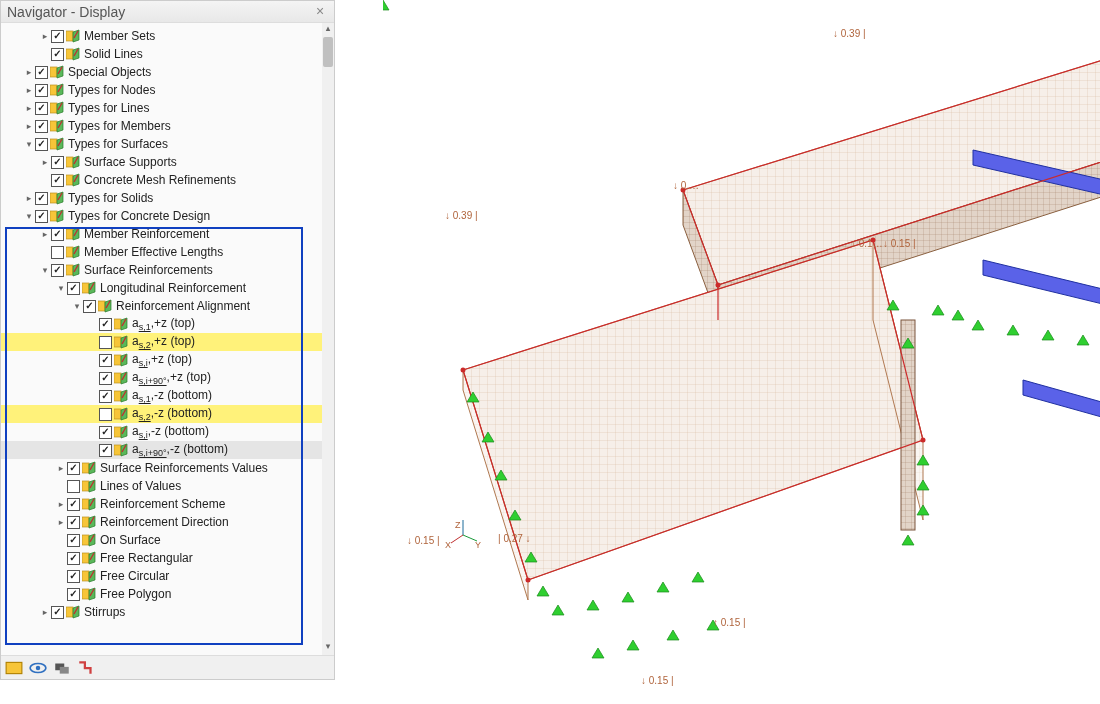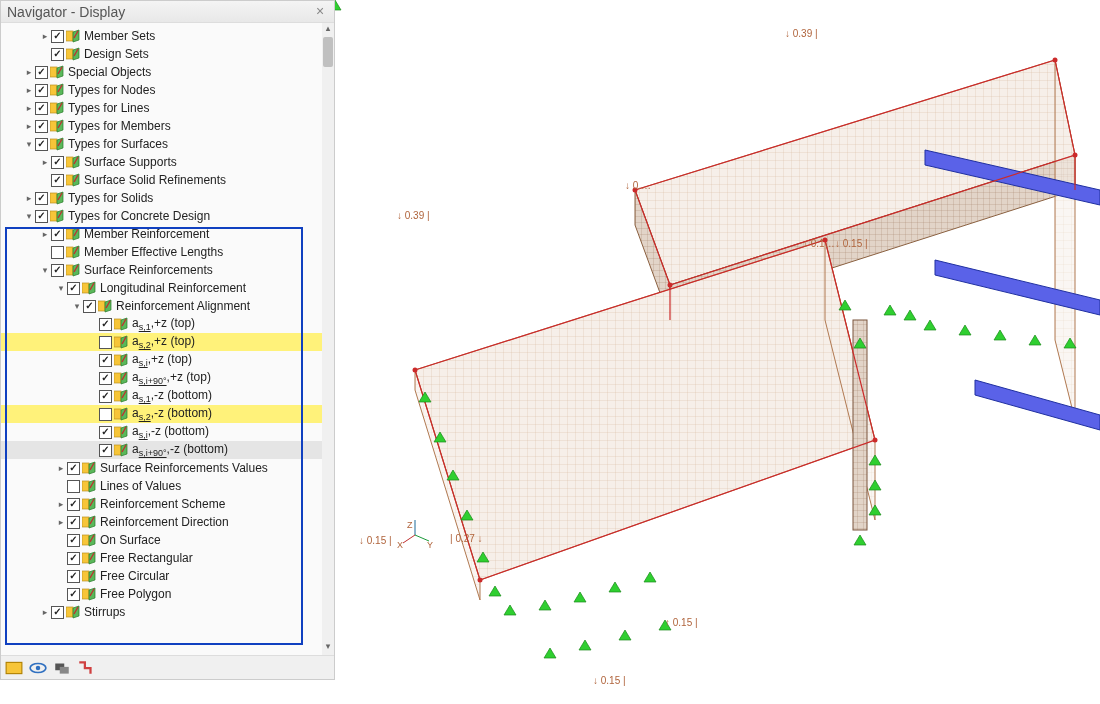--- a/index.html
+++ b/index.html
@@ -21,21 +21,21 @@
   .chev.blank { visibility: hidden; }
   .cb { width: 13px; height: 13px; border: 1px solid #555; background: #fff; margin-right: 2px; display: inline-flex; align-items: center; justify-content: center; font-size: 10px; line-height: 1; cursor: default; }
   .cb.checked::after { content: "✓"; color: #222; font-weight: bold; }
   .ico { width: 14px; height: 14px; margin-right: 4px; display: inline-block; position: relative; }
   .ico svg { width: 14px; height: 14px; }
   .lbl { font-size: 12px; }
   .lbl sub { font-size: 9px; text-decoration: underline; }
   .highlight-box { position: absolute; border: 2px solid #1040c0; pointer-events: none; }
   .nav-footer { height: 24px; border-top: 1px solid #ddd; display: flex; align-items: center; padding: 0 4px; gap: 6px; background: #f0f0f0; }
   .ftr-ico { width: 18px; height: 18px; display: inline-flex; align-items: center; justify-content: center; font-size: 12px; color: #555; }
-  .viewport { flex: 1; position: relative; background: #fff; }
+  .viewport { flex: 1; position: relative; background: #fff; margin-left: 48px; }
   .model-svg { position: absolute; left: 0; top: 0; width: 765px; height: 704px; }
   .dim { position: absolute; font-size: 10px; color: #b0643c; white-space: nowrap; }
   .axes { position: absolute; font-size: 9px; color: #b0643c; }
 </style>
 </head>
 <body>
 
 <div class="navigator">
   <div class="nav-header">
     <span class="nav-title">Navigator - Display</span>
@@ -56,21 +56,21 @@
         </div>
         <div class="row">
           <span class="indent" style="width: 38px;"></span>
           <span class="chev blank">▸</span>
           <span class="cb checked"></span>
           <span class="ico"><svg viewBox="0 0 14 14">
               <rect x="0" y="2" width="7" height="10" fill="#f7c538" stroke="#b89020" stroke-width="0.7"></rect>
               <path d="M7 3 L13 1 L13 11 L7 13 Z" fill="#5ab85a" stroke="#2a7a2a" stroke-width="0.7"></path>
               <path d="M8 9 L12 2" stroke="#c03030" stroke-width="1.4"></path>
             </svg></span>
-          <span class="lbl">Design Sets</span>
+          <span class="lbl">Solid Lines</span>
         </div>
         <div class="row">
           <span class="indent" style="width: 22px;"></span>
           <span class="chev">▸</span>
           <span class="cb checked"></span>
           <span class="ico"><svg viewBox="0 0 14 14">
               <rect x="0" y="2" width="7" height="10" fill="#f7c538" stroke="#b89020" stroke-width="0.7"></rect>
               <path d="M7 3 L13 1 L13 11 L7 13 Z" fill="#5ab85a" stroke="#2a7a2a" stroke-width="0.7"></path>
               <path d="M8 9 L12 2" stroke="#c03030" stroke-width="1.4"></path>
             </svg></span>
@@ -133,21 +133,21 @@
         </div>
         <div class="row">
           <span class="indent" style="width: 38px;"></span>
           <span class="chev blank">▸</span>
           <span class="cb checked"></span>
           <span class="ico"><svg viewBox="0 0 14 14">
               <rect x="0" y="2" width="7" height="10" fill="#f7c538" stroke="#b89020" stroke-width="0.7"></rect>
               <path d="M7 3 L13 1 L13 11 L7 13 Z" fill="#5ab85a" stroke="#2a7a2a" stroke-width="0.7"></path>
               <path d="M8 9 L12 2" stroke="#c03030" stroke-width="1.4"></path>
             </svg></span>
-          <span class="lbl">Surface Solid Refinements</span>
+          <span class="lbl">Concrete Mesh Refinements</span>
         </div>
         <div class="row">
           <span class="indent" style="width: 22px;"></span>
           <span class="chev">▸</span>
           <span class="cb checked"></span>
           <span class="ico"><svg viewBox="0 0 14 14">
               <rect x="0" y="2" width="7" height="10" fill="#f7c538" stroke="#b89020" stroke-width="0.7"></rect>
               <path d="M7 3 L13 1 L13 11 L7 13 Z" fill="#5ab85a" stroke="#2a7a2a" stroke-width="0.7"></path>
               <path d="M8 9 L12 2" stroke="#c03030" stroke-width="1.4"></path>
             </svg></span>

